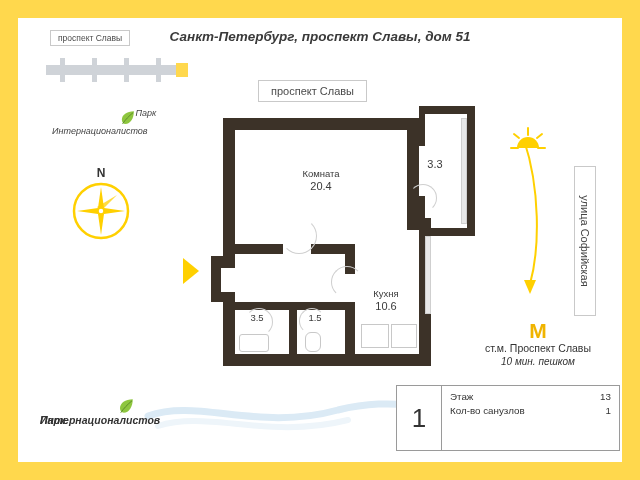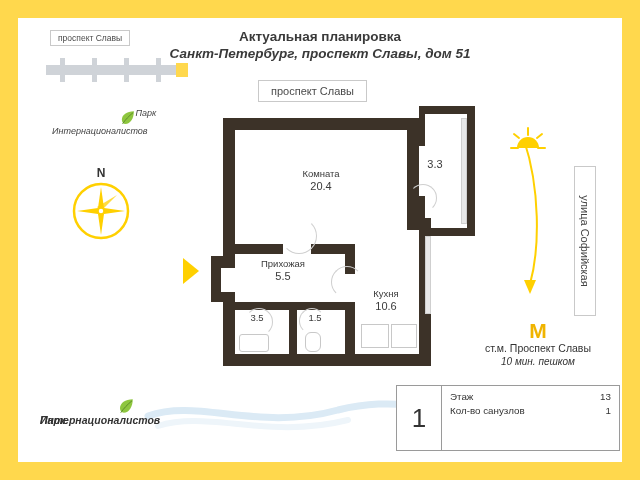--- a/index.html
+++ b/index.html
@@ -125,21 +125,20 @@
     border-left:16px solid #ffd000;
   }
 </style>
 </head>
 <body>
 
 <div id="page">
   <div id="inner">
 
     <div class="abs" id="title">
-      <div class="l1">Актуальная планировка</div>
       <div class="l2">Санкт-Петербург, проспект Славы, дом 51</div>
     </div>
 
     <div class="abs streetbox" id="street-top-left">проспект Славы</div>
 
     <div class="abs" id="roadwrap">
       <div id="road"></div>
       <div class="roadtick" style="left:14px;"></div>
       <div class="roadtick" style="left:46px;"></div>
       <div class="roadtick" style="left:78px;"></div>
@@ -228,24 +227,20 @@
       <div class="abs" style="left:28px;top:228px;width:28px;height:16px;border:1px solid #c8c8c8;border-radius:3px;"></div>
       <div class="abs" style="left:94px;top:226px;width:14px;height:18px;border:1px solid #c8c8c8;border-radius:6px;"></div>
       <div class="abs" style="left:150px;top:218px;width:26px;height:22px;border:1px solid #c8c8c8;"></div>
       <div class="abs" style="left:180px;top:218px;width:24px;height:22px;border:1px solid #c8c8c8;"></div>
 
       <div class="lbl" style="left:70px;top:62px;width:80px;">
         <div class="nm">Комната</div>
         <div class="num">20.4</div>
       </div>
 
-      <div class="lbl" style="left:32px;top:152px;width:80px;">
-        <div class="nm">Прихожая</div>
-        <div class="num">5.5</div>
-      </div>
 
       <div class="lbl" style="left:140px;top:182px;width:70px;">
         <div class="nm">Кухня</div>
         <div class="num">10.6</div>
       </div>
 
       <div class="lbl" style="left:200px;top:52px;width:48px;">
         <div class="num">3.3</div>
       </div>
 

